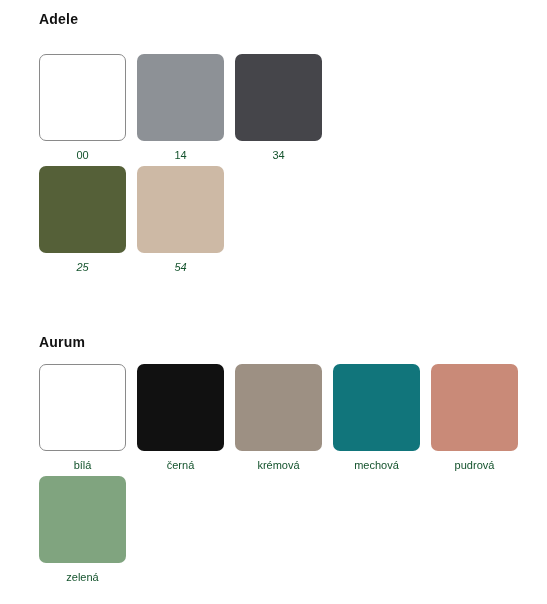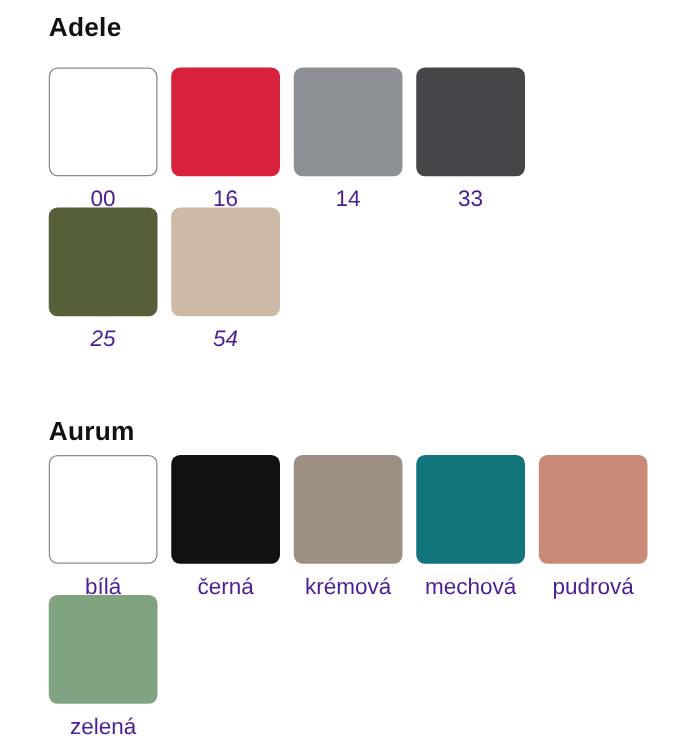--- a/index.html
+++ b/index.html
@@ -14,21 +14,21 @@
     color: #1a1a1a;
     overflow: hidden;
   }
   .page {
     position: relative;
     width: 547px;
     height: 604px;
     background: #ffffff;
   }
   .section-title {
-    font-size: 21px;
+    font-size: 14px;
     font-weight: bold;
     letter-spacing: 0.2px;
     color: #111111;
     margin: 0;
     padding-left: 39px;
     text-align: right;
   }
   .swatch-row {
     display: flex;
     flex-wrap: nowrap;
@@ -45,22 +45,22 @@
     width: 87px;
     height: 87px;
     border-radius: 7px;
     box-sizing: border-box;
     background: #ffffff;
   }
   .swatch-chip.bordered {
     border: 1px solid #8a8a8a;
   }
   .swatch-label {
-    font-size: 18px;
-    color: #4c1d95;
+    font-size: 11px;
+    color: #14532d;
     text-align: center;
     line-height: 1;
     padding-top: 9px;
     white-space: nowrap;
   }
 
   
   #adele-title      { position: absolute; top: 11px;  left: 0; }
   #adele-row-1      { position: absolute; top: 54px;  left: 0; }
   #adele-row-2      { position: absolute; top: 166px; left: 0; font-style: italic; }
@@ -74,30 +74,26 @@
 <div class="page">
 
   <h2 class="section-title" id="adele-title">Adele</h2>
 
   <div class="swatch-row" id="adele-row-1">
       <div class="swatch-cell">
         <div class="swatch-chip bordered" style="background: rgb(255, 255, 255);"></div>
         <div class="swatch-label">00</div>
       </div>
       <div class="swatch-cell">
-        <div class="swatch-chip" style="background: rgb(216, 33, 60);"></div>
-        <div class="swatch-label">16</div>
-      </div>
-      <div class="swatch-cell">
         <div class="swatch-chip" style="background: rgb(141, 145, 150);"></div>
         <div class="swatch-label">14</div>
       </div>
       <div class="swatch-cell">
         <div class="swatch-chip" style="background: rgb(69, 69, 74);"></div>
-        <div class="swatch-label">33</div>
+        <div class="swatch-label">34</div>
       </div>
     </div>
 
   <div class="swatch-row" id="adele-row-2">
       <div class="swatch-cell">
         <div class="swatch-chip" style="background: rgb(85, 96, 56);"></div>
         <div class="swatch-label">25</div>
       </div>
       <div class="swatch-cell">
         <div class="swatch-chip" style="background: rgb(205, 185, 165);"></div>

